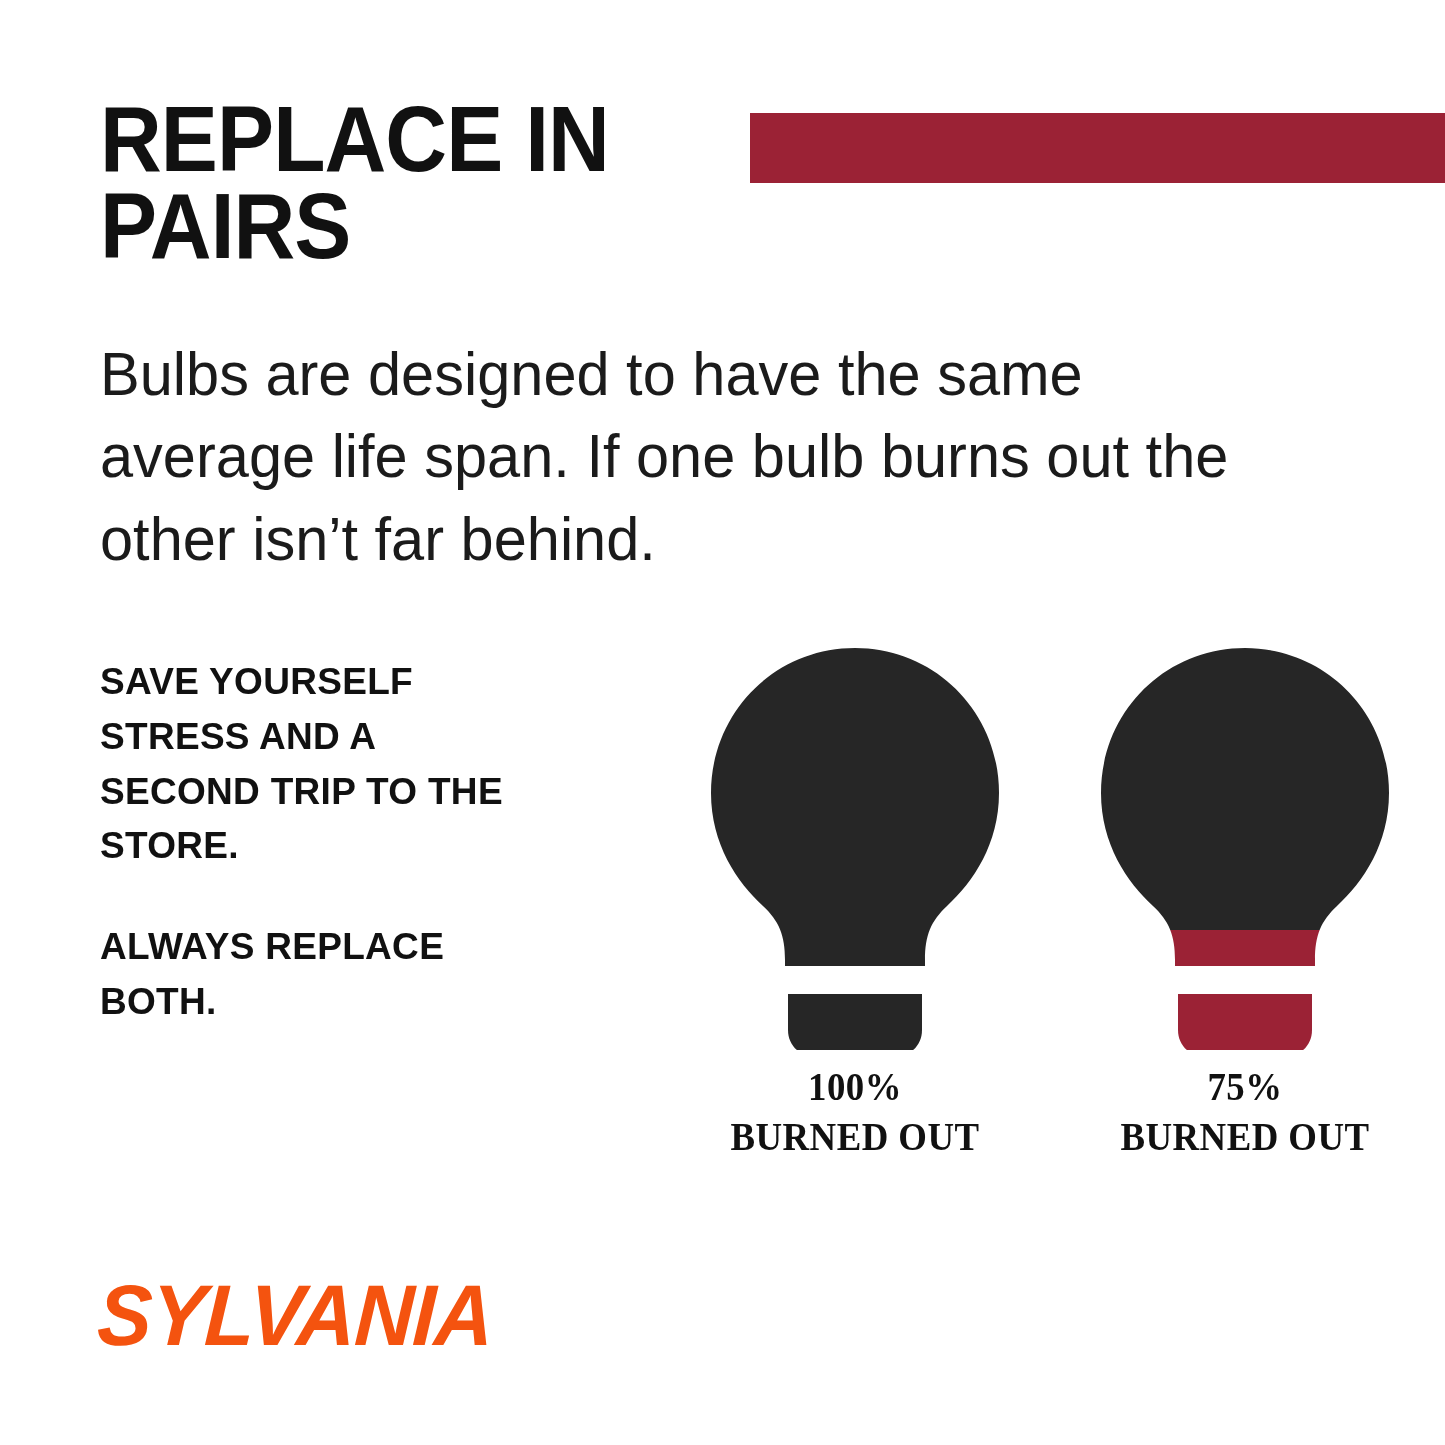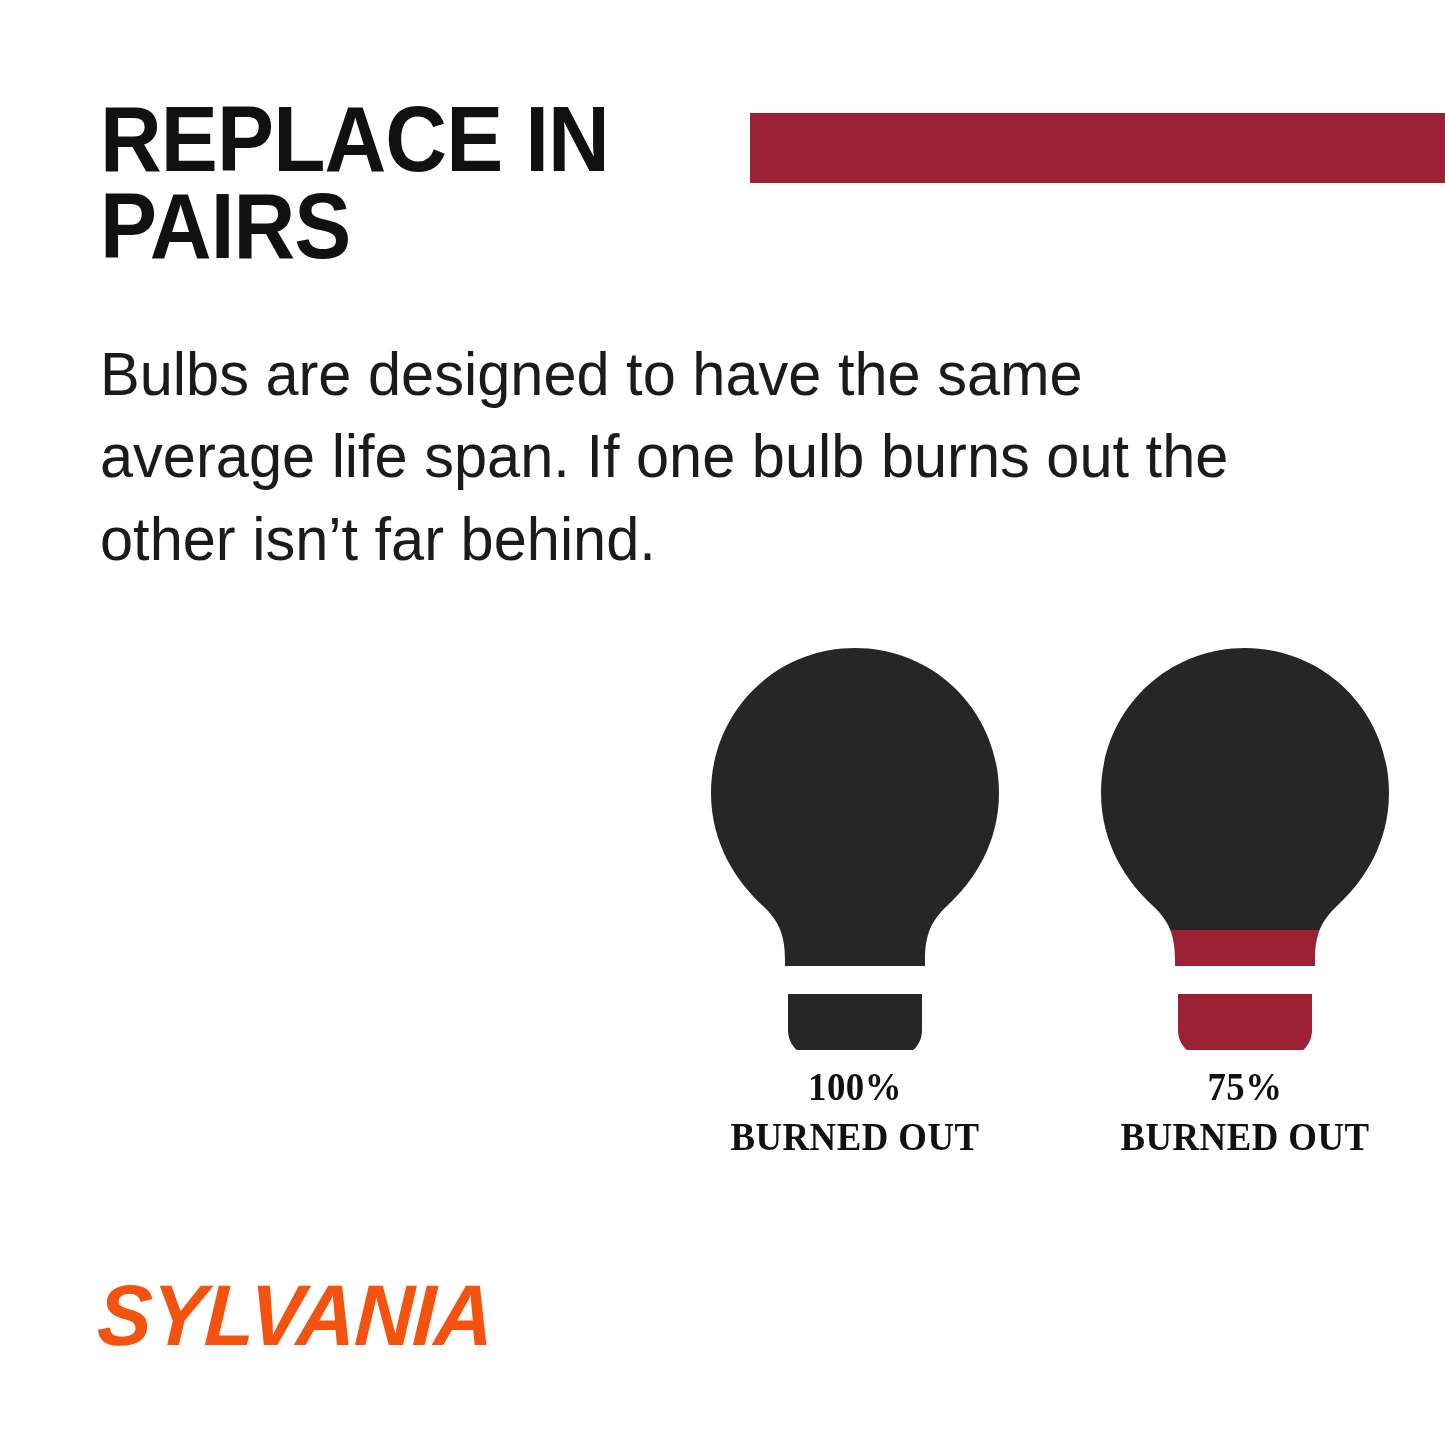--- a/index.html
+++ b/index.html
@@ -138,20 +138,24 @@
 <body>
 
 <div class="page">
 
   <div class="headline">REPLACE IN PAIRS</div>
 
   <div class="accent-bar" style="background: rgb(155, 34, 53);"></div>
 
   <div class="intro">Bulbs are designed to have the same average life span. If one bulb burns out the other isn’t far behind.</div>
 
+  <div class="callouts">
+    <div class="callout">SAVE YOURSELF STRESS AND A SECOND TRIP TO THE STORE.</div>
+    <div class="callout">ALWAYS REPLACE BOTH.</div>
+  </div>
 
   <div class="bulbs">
 
     <div class="bulb-fig left">
       <svg class="bulb-svg" viewBox="0 0 360 420">
         <defs>
           <clipPath id="clipGlassL">
             <rect x="0" y="0" width="360" height="420"></rect>
           </clipPath>
         </defs>

